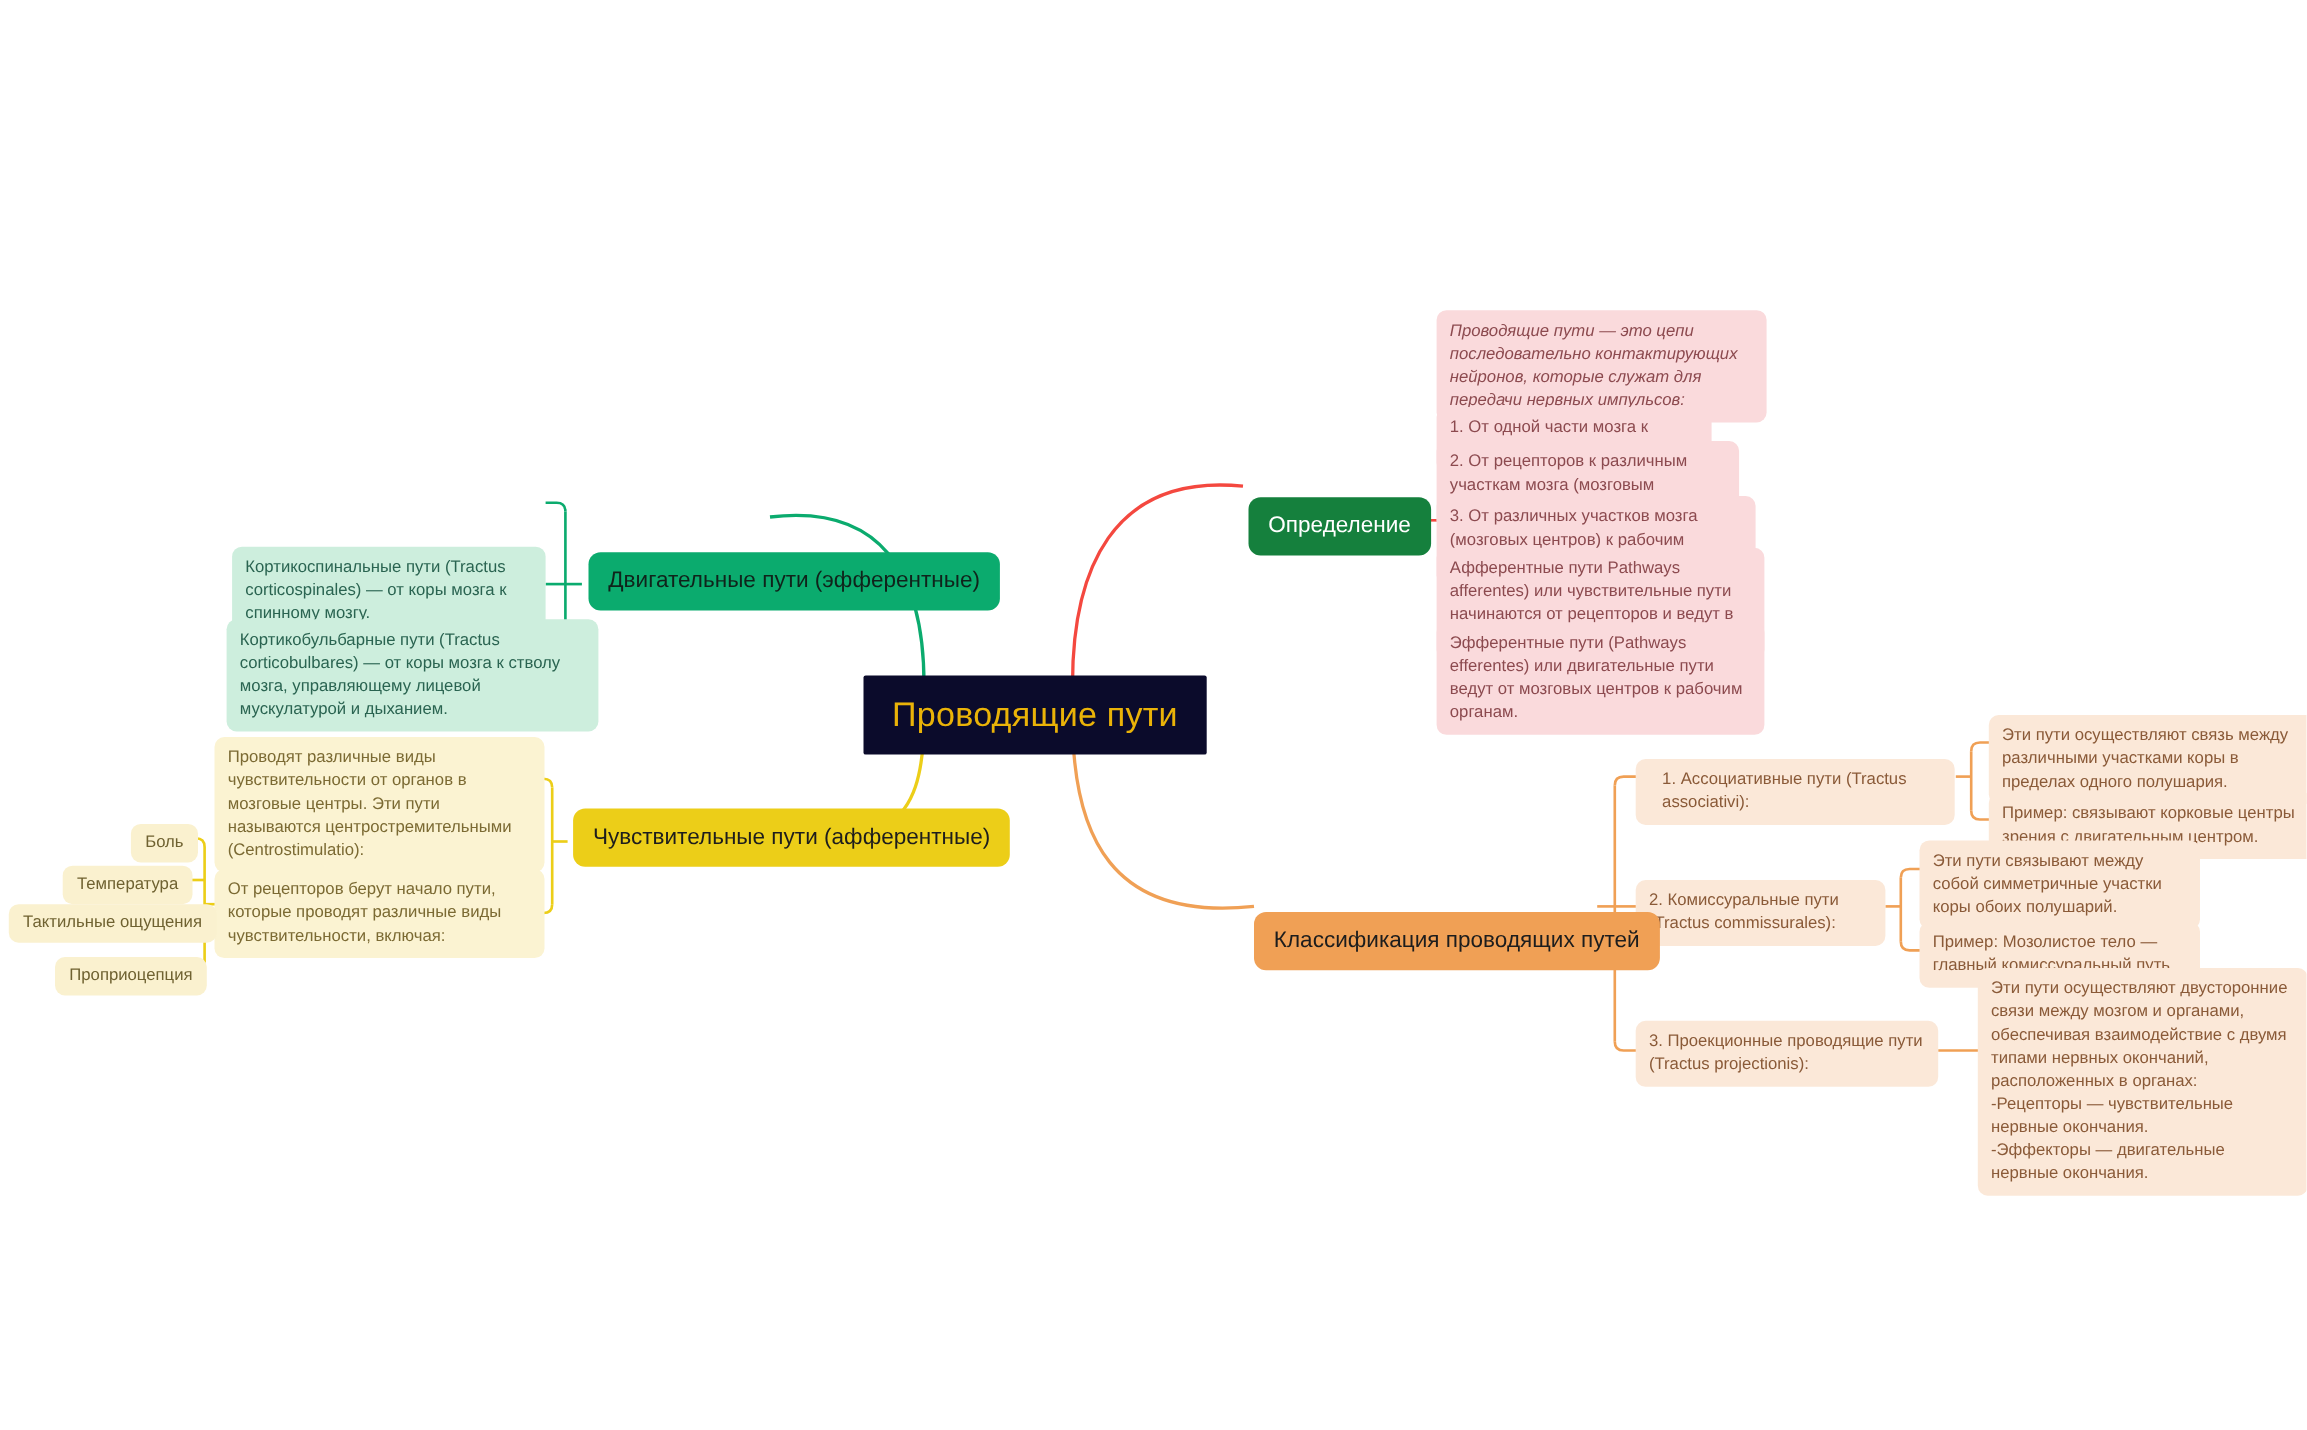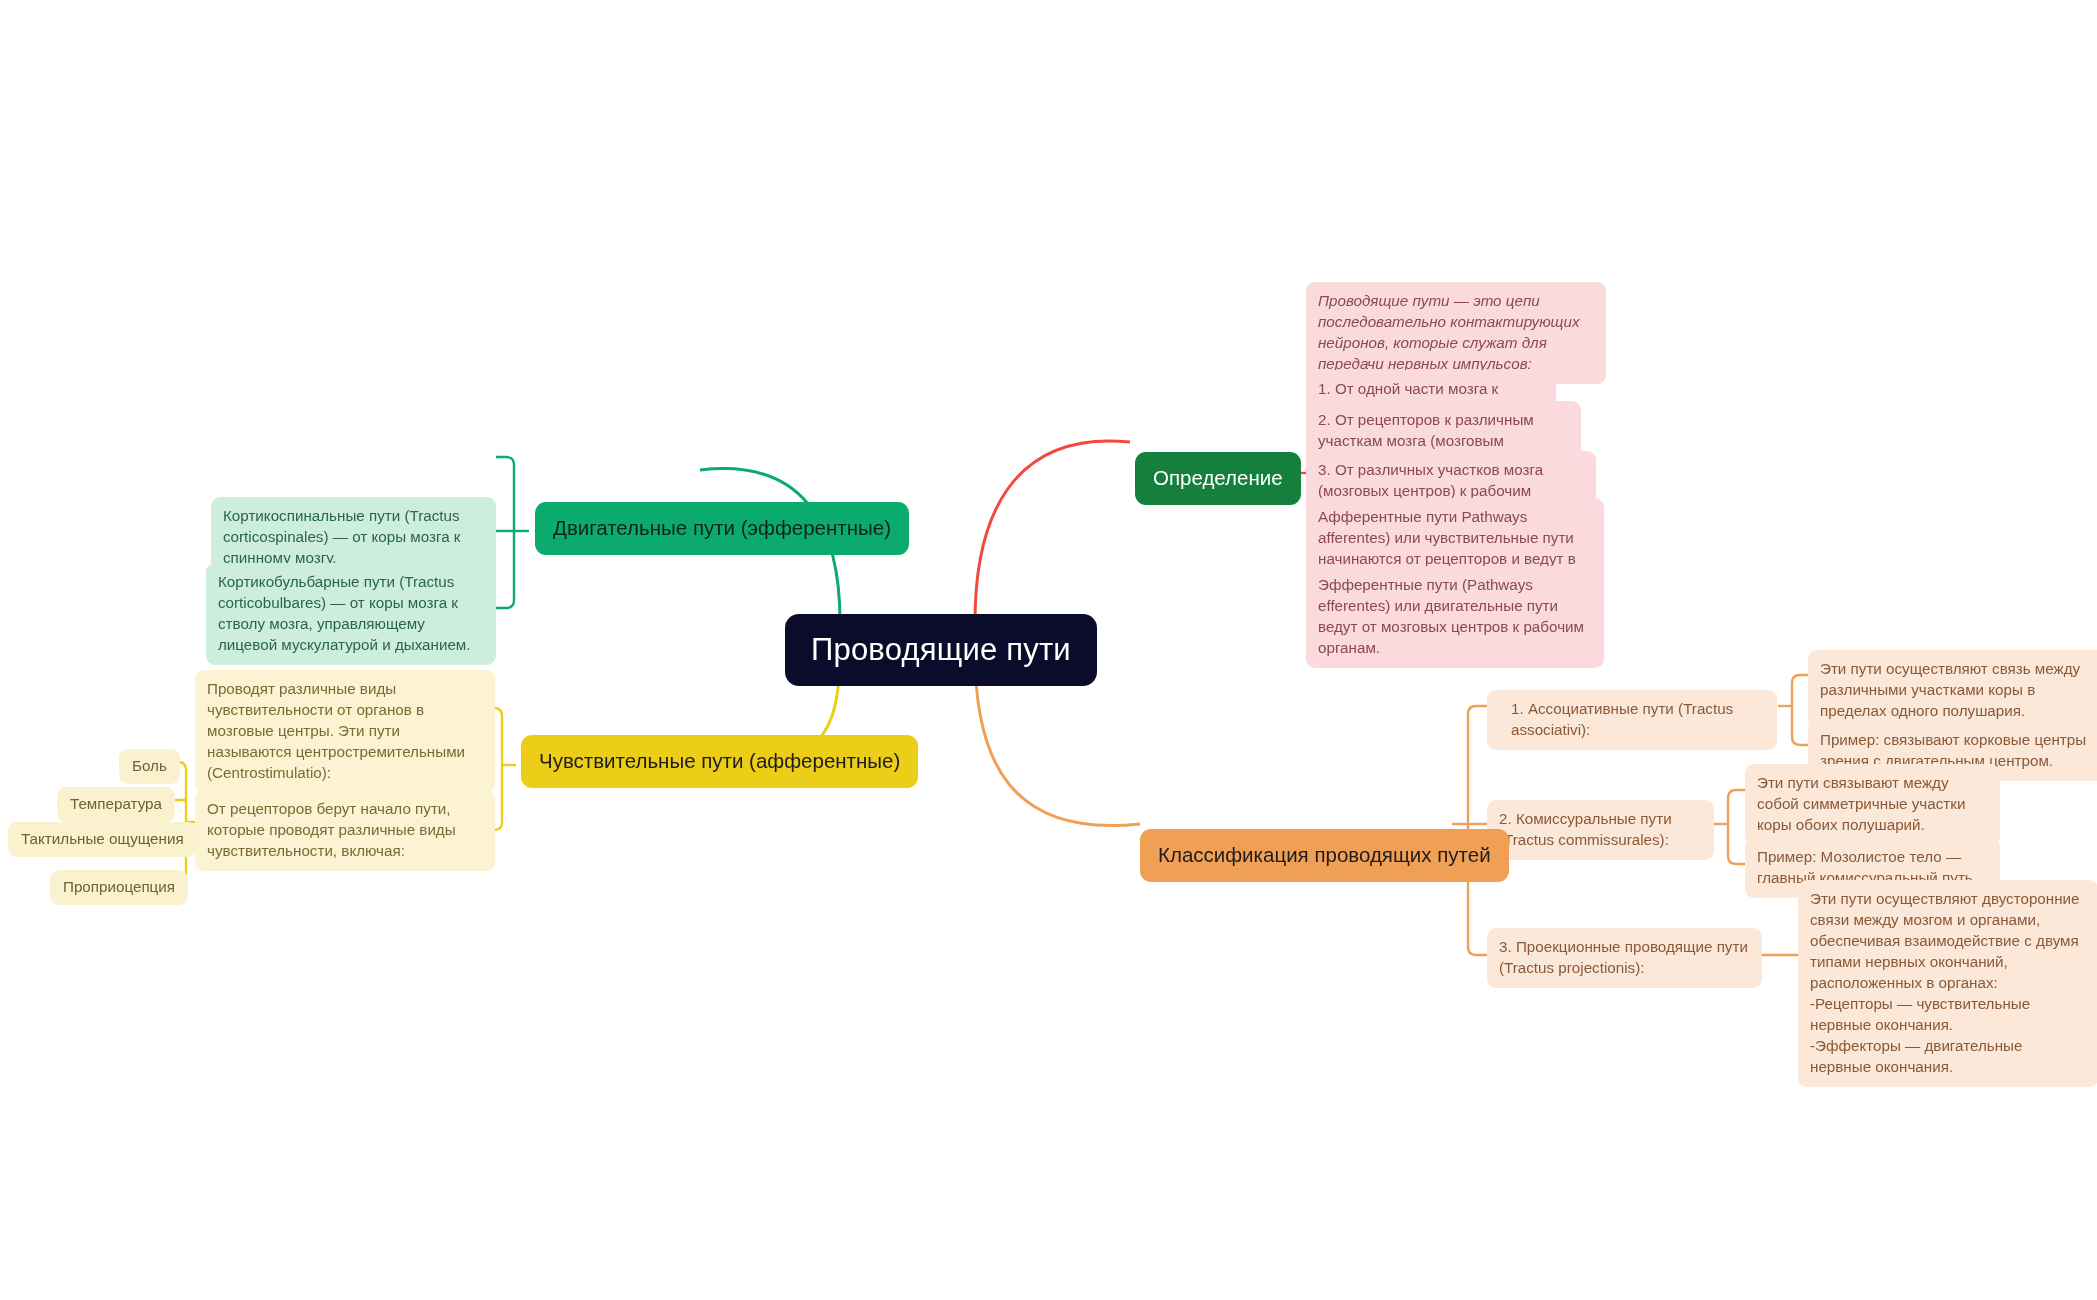--- a/index.html
+++ b/index.html
@@ -29,23 +29,23 @@
     z-index: 5;
   }
   .node-inner {
     width: 100%;
     white-space: pre-line;
   }
 
   
   .root {
     background: #0b0b2b;
-    border-radius: 14px;
+    border-radius: 2px;
     padding: 18px 26px;
-    color: #ffffff;
+    color: #eab308;
     font-size: 31px;
     letter-spacing: .2px;
     z-index: 8;
   }
 
   
   .branch {
     border-radius: 11px;
     padding: 13px 18px;
     font-size: 20.5px;
@@ -196,21 +196,21 @@
 -Эффекторы  — двигательные нервные окончания.</span>
   </div>
 
   <div class="node branch green" style="left:535px; top:502px;">
     <span class="node-inner">Двигательные пути (эфферентные)</span>
   </div>
 
   <div class="node leaf green" style="left:211px; top:497px; width:285px;">
     <span class="node-inner">Кортикоспинальные пути (Tractus corticospinales) — от коры мозга к спинному мозгу.</span>
   </div>
-  <div class="node leaf green" style="left:206px; top:563px; width:290px;">
+  <div class="node leaf green" style="left:206px; top:563px; width:338px;">
     <span class="node-inner">Кортикобульбарные пути (Tractus corticobulbares) — от коры мозга к стволу мозга, управляющему лицевой мускулатурой и дыханием.</span>
   </div>
 
   <div class="node branch yellow" style="left:521px; top:735px;">
     <span class="node-inner">Чувствительные пути (афферентные)</span>
   </div>
 
   <div class="node leaf yellow" style="left:195px; top:670px; width:300px;align-items:center;">
     <span class="node-inner">Проводят различные виды чувствительности от органов в мозговые центры. Эти пути называются центростремительными (Centrostimulatio):</span>
   </div>

